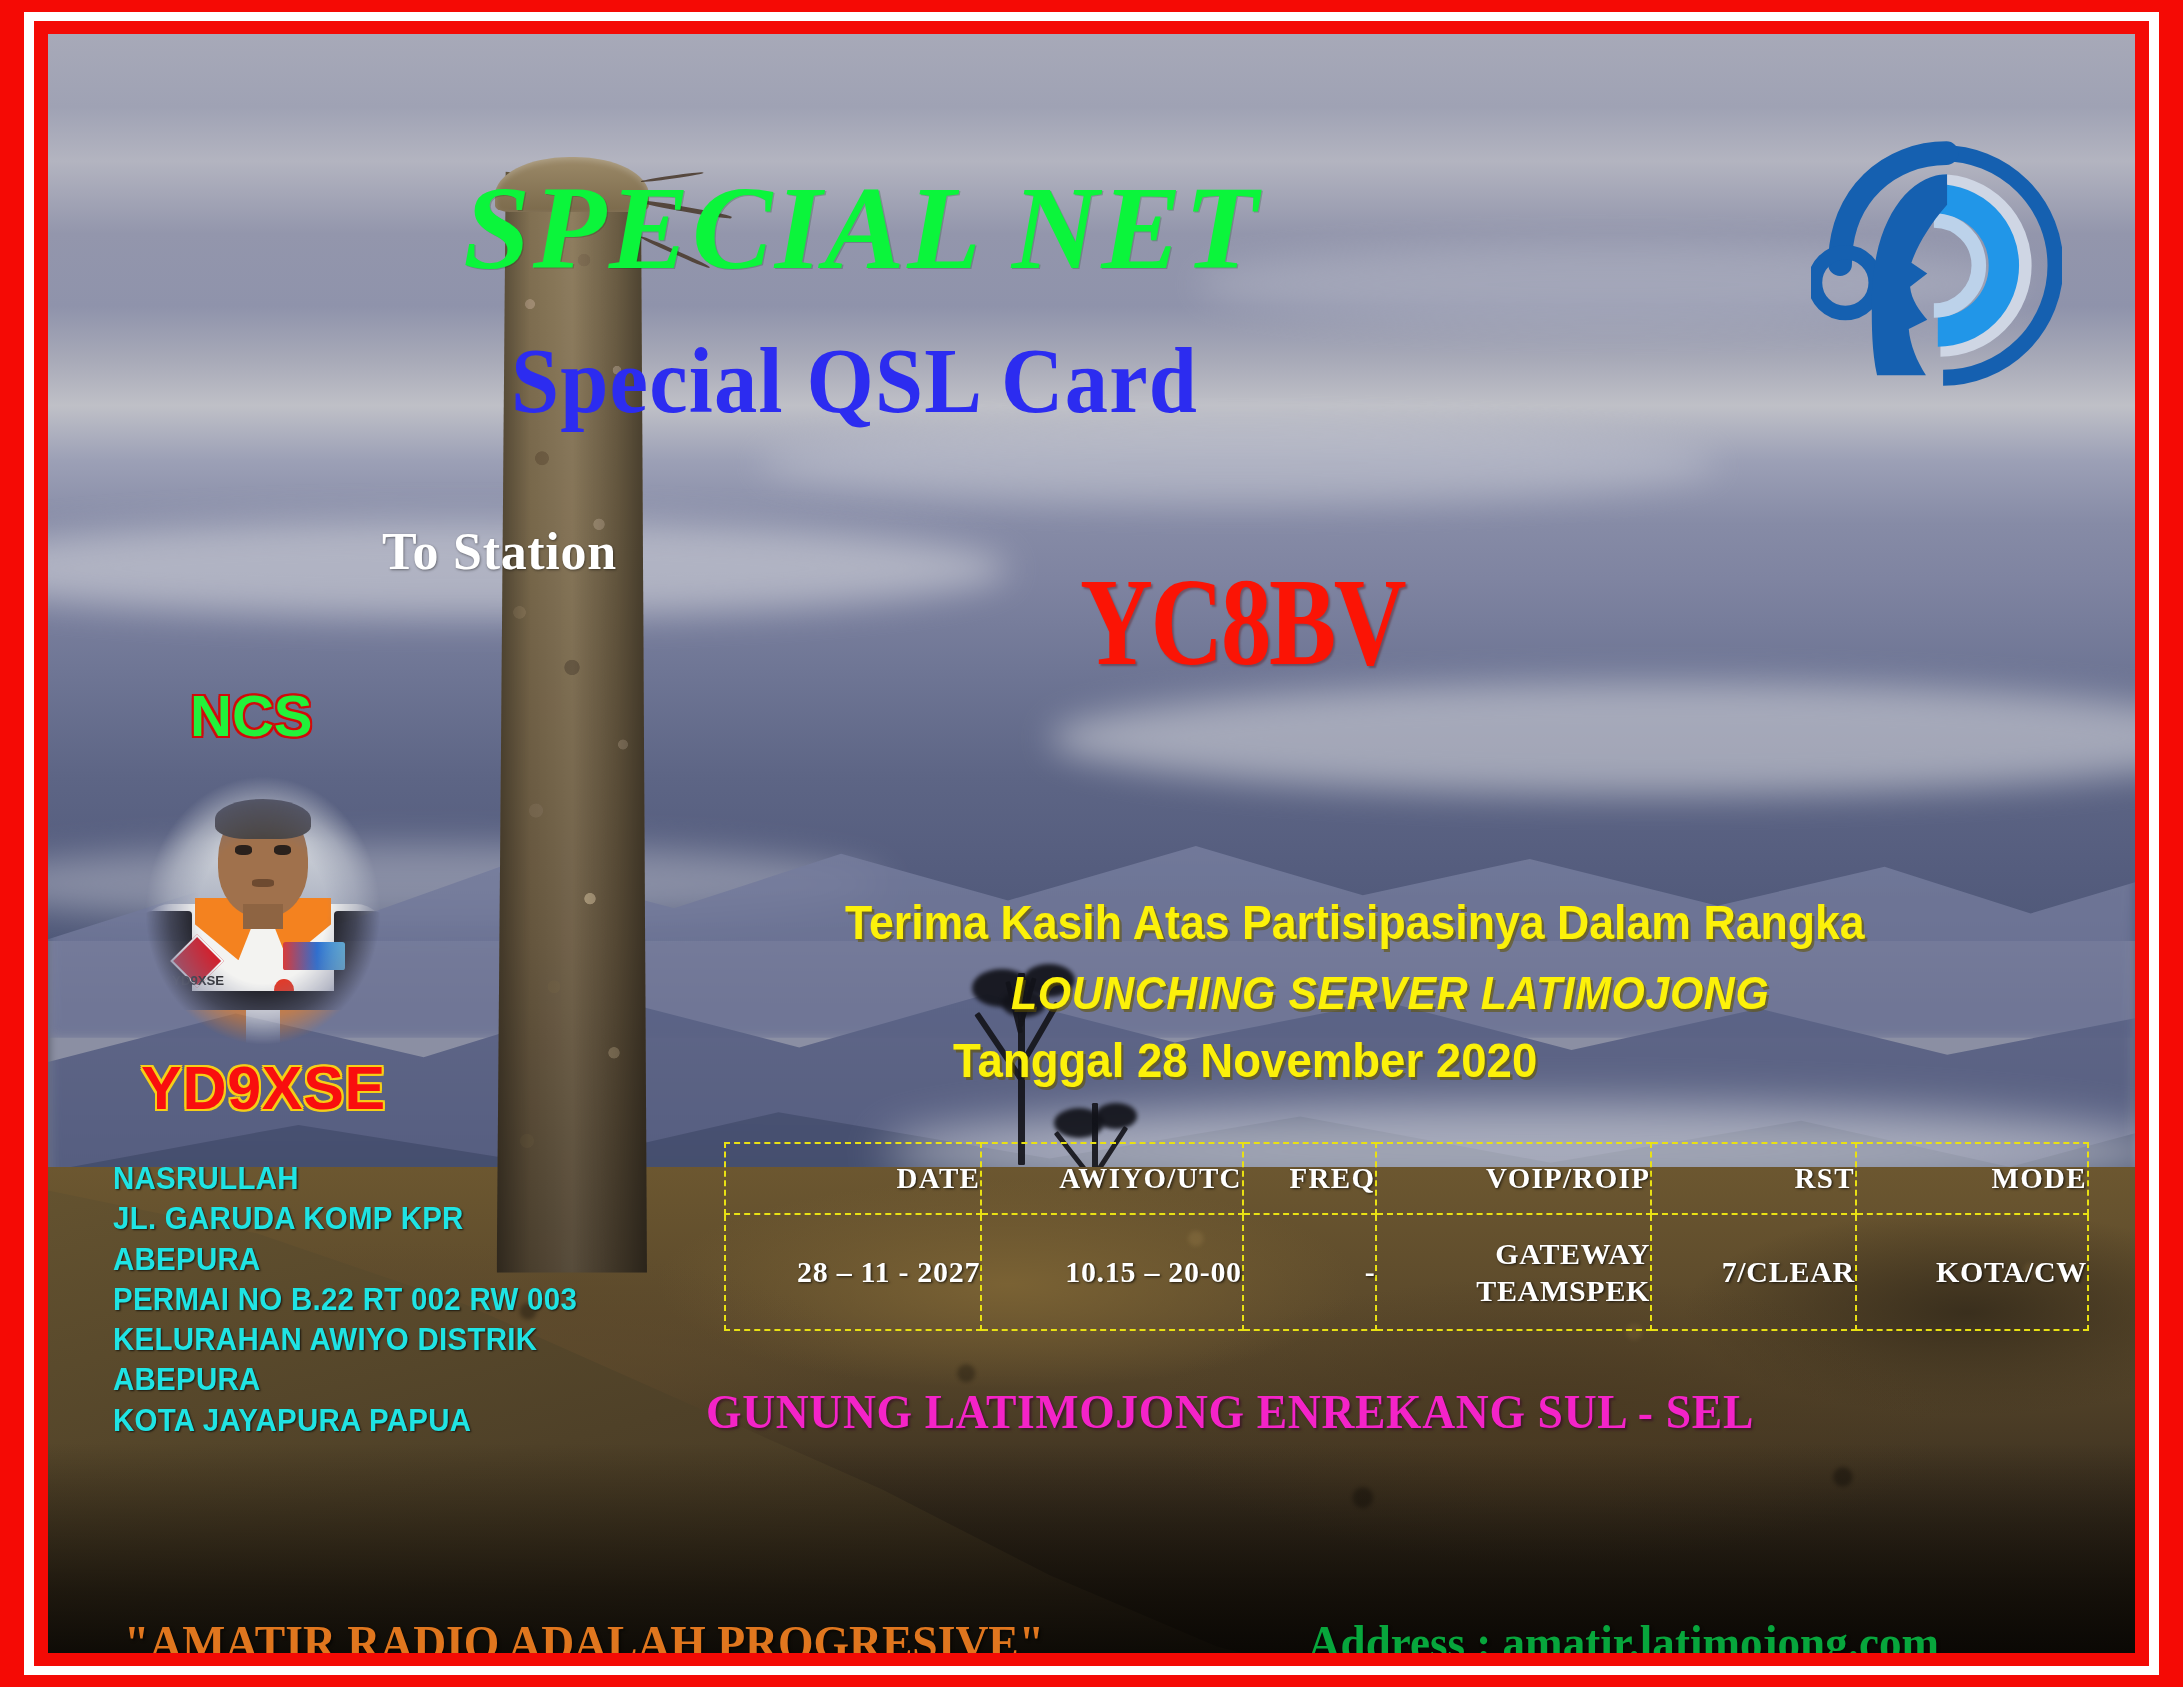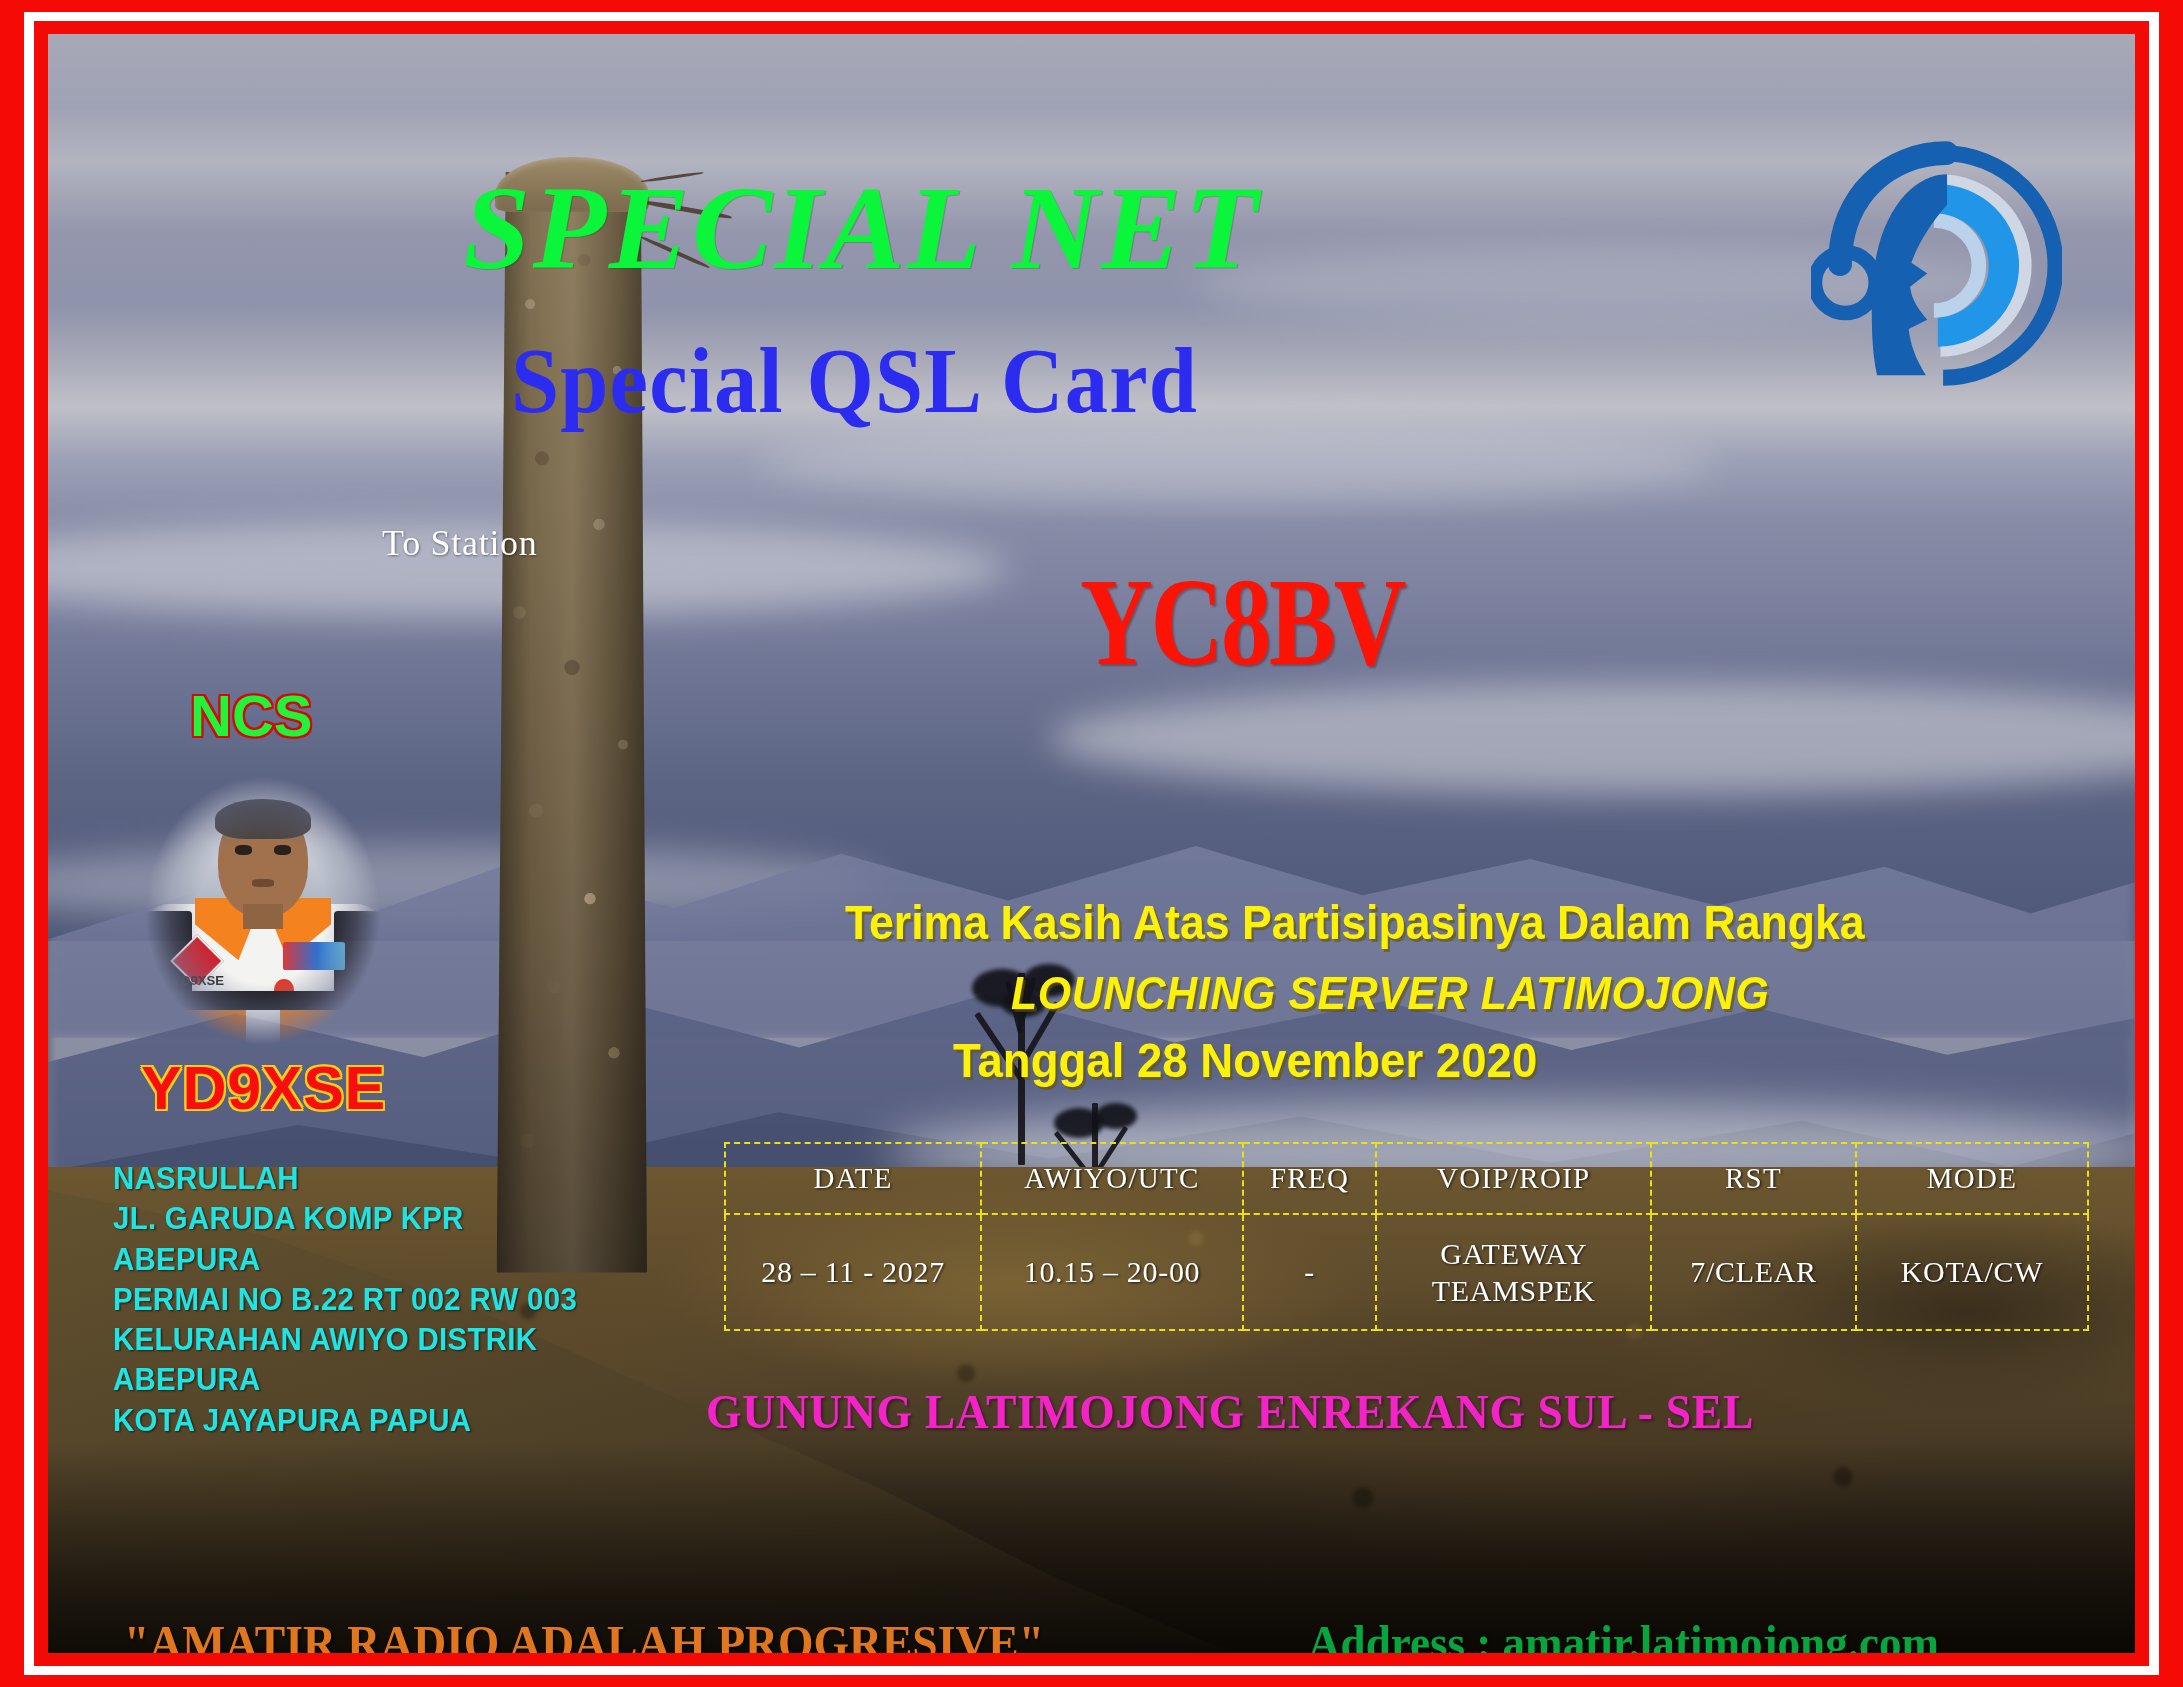--- a/index.html
+++ b/index.html
@@ -117,21 +117,21 @@
   
   .t{position:absolute;white-space:nowrap;}
 
   #title-special-net{left:423px;top:127px;font-size:118px;font-weight:bold;
       font-style:italic;color:#0bf53b;font-family:"Liberation Serif",serif;
       letter-spacing:2.6px;transform:scaleX(1.02);
       text-shadow:1.3px 1.3px 0 rgba(0,60,10,.22);}
   #title-qsl{left:463px;top:292px;font-size:94px;font-weight:bold;
       color:#2c2cf0;font-family:"Liberation Serif",serif;letter-spacing:1.3px;
       transform:scaleX(.92);transform-origin:left center;}
-  #to-station{left:334px;top:488px;font-size:36px;font-weight:normal;color:#ffffff;
+  #to-station{left:334px;top:488px;font-size:52px;font-weight:bold;color:#ffffff;
       font-family:"Liberation Serif",serif;letter-spacing:0.7px;
       text-shadow:0.7px 1.3px 2.6px rgba(0,0,0,.45);}
   #callsign{left:1032px;top:516px;font-size:112px;font-weight:bold;color:#fb1405;
       font-family:"Liberation Serif",serif;letter-spacing:-2.6px;
       transform:scaleY(1.12) scaleX(.9);transform-origin:left top;
       text-shadow:2px 2px 2px rgba(90,0,0,.35);}
   #opname{left:1059px;top:707px;font-size:56px;font-weight:bold;color:#141414;
       font-family:"Liberation Serif",serif;letter-spacing:14.6px;}
 
   .ylw{color:#fcf10a;font-family:"Liberation Sans",sans-serif;font-weight:bold;
@@ -163,22 +163,22 @@
   #addr{position:absolute;left:65px;top:1125px;width:582px;
         color:#1fe4e4;font-family:"Liberation Sans",sans-serif;font-weight:bold;
         font-size:31px;line-height:1.30;letter-spacing:0.3px;
         transform:scaleX(.95);transform-origin:left top;
         text-shadow:1.3px 1.3px 2px rgba(0,0,0,.65);}
   #addr div{white-space:nowrap;}
 
   
   #qso-table{position:absolute;left:676px;top:1108px;width:1365px;height:183px;
              border-collapse:collapse;table-layout:fixed;}
-  #qso-table td{border:2.6px dashed #e9e113;text-align:center;vertical-align:middle;
-                color:#ffffff;font-family:"Liberation Serif",serif;font-weight:normal;
+  #qso-table td{border:2.6px dashed #e9e113;text-align:right;vertical-align:middle;
+                color:#ffffff;font-family:"Liberation Serif",serif;font-weight:bold;
                 text-shadow:1.3px 1.3px 2.6px rgba(0,0,0,.7);padding:0;}
   #qso-table .hd td{height:69px;font-size:29px;letter-spacing:1.3px;}
   #qso-table .bd td{height:114px;font-size:30px;letter-spacing:0.7px;line-height:1.25;}
   .cw1{width:232px}.cw2{width:237px}.cw3{width:120px}
   .cw4{width:249px}.cw5{width:185px}.cw6{width:210px}
 
   
   #location{left:658px;top:1350px;font-size:48px;font-weight:bold;color:#f423c8;
       font-family:"Liberation Serif",serif;letter-spacing:0.7px;
       transform:scaleX(.95);transform-origin:left top;

